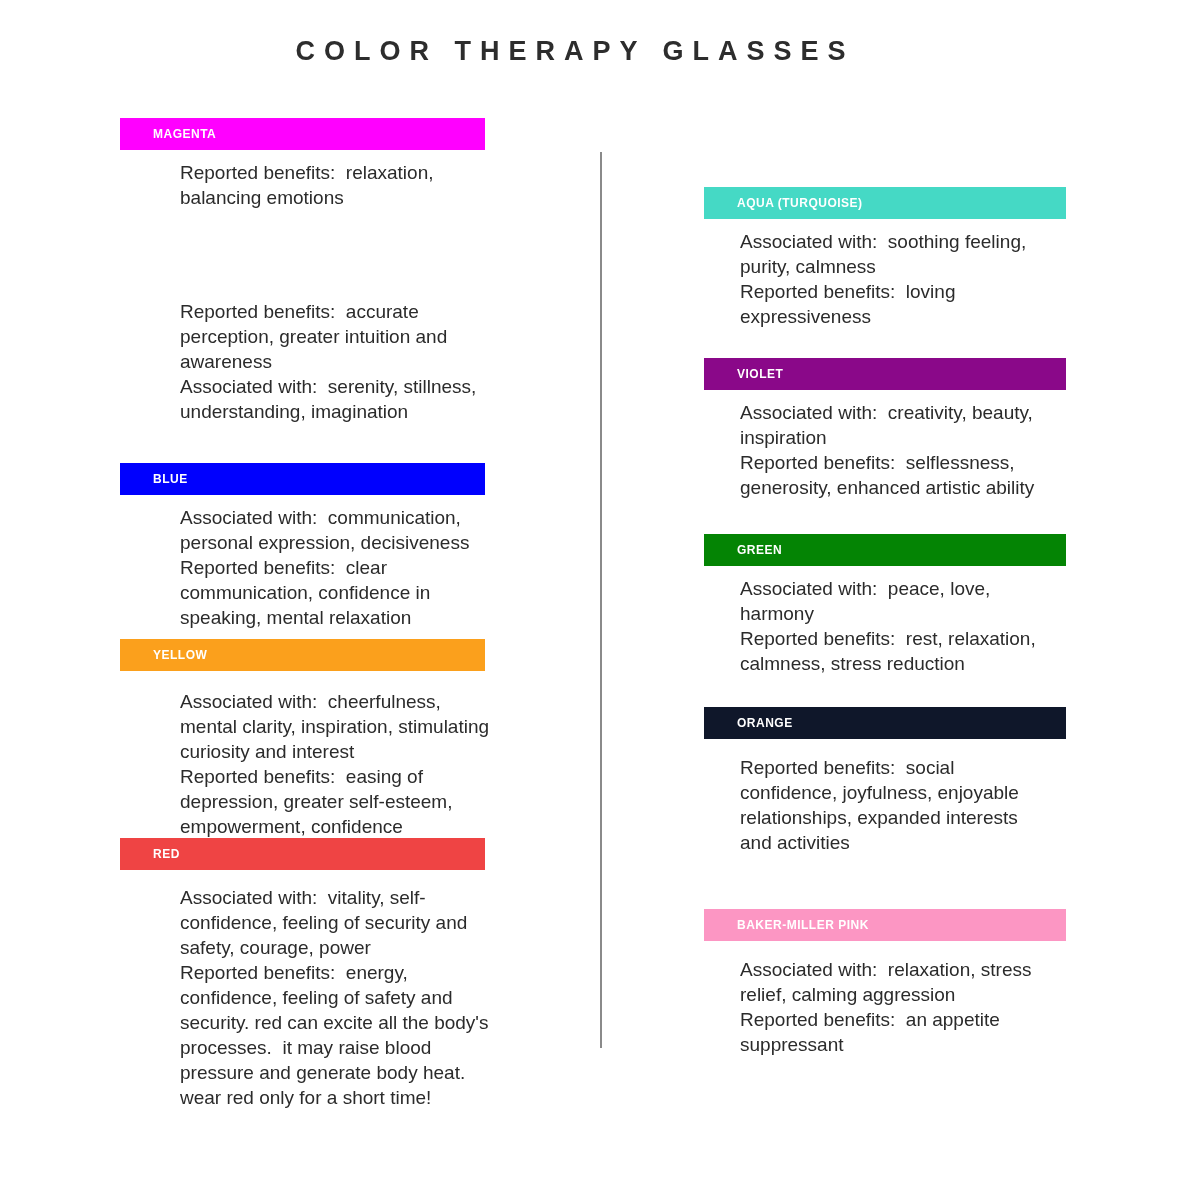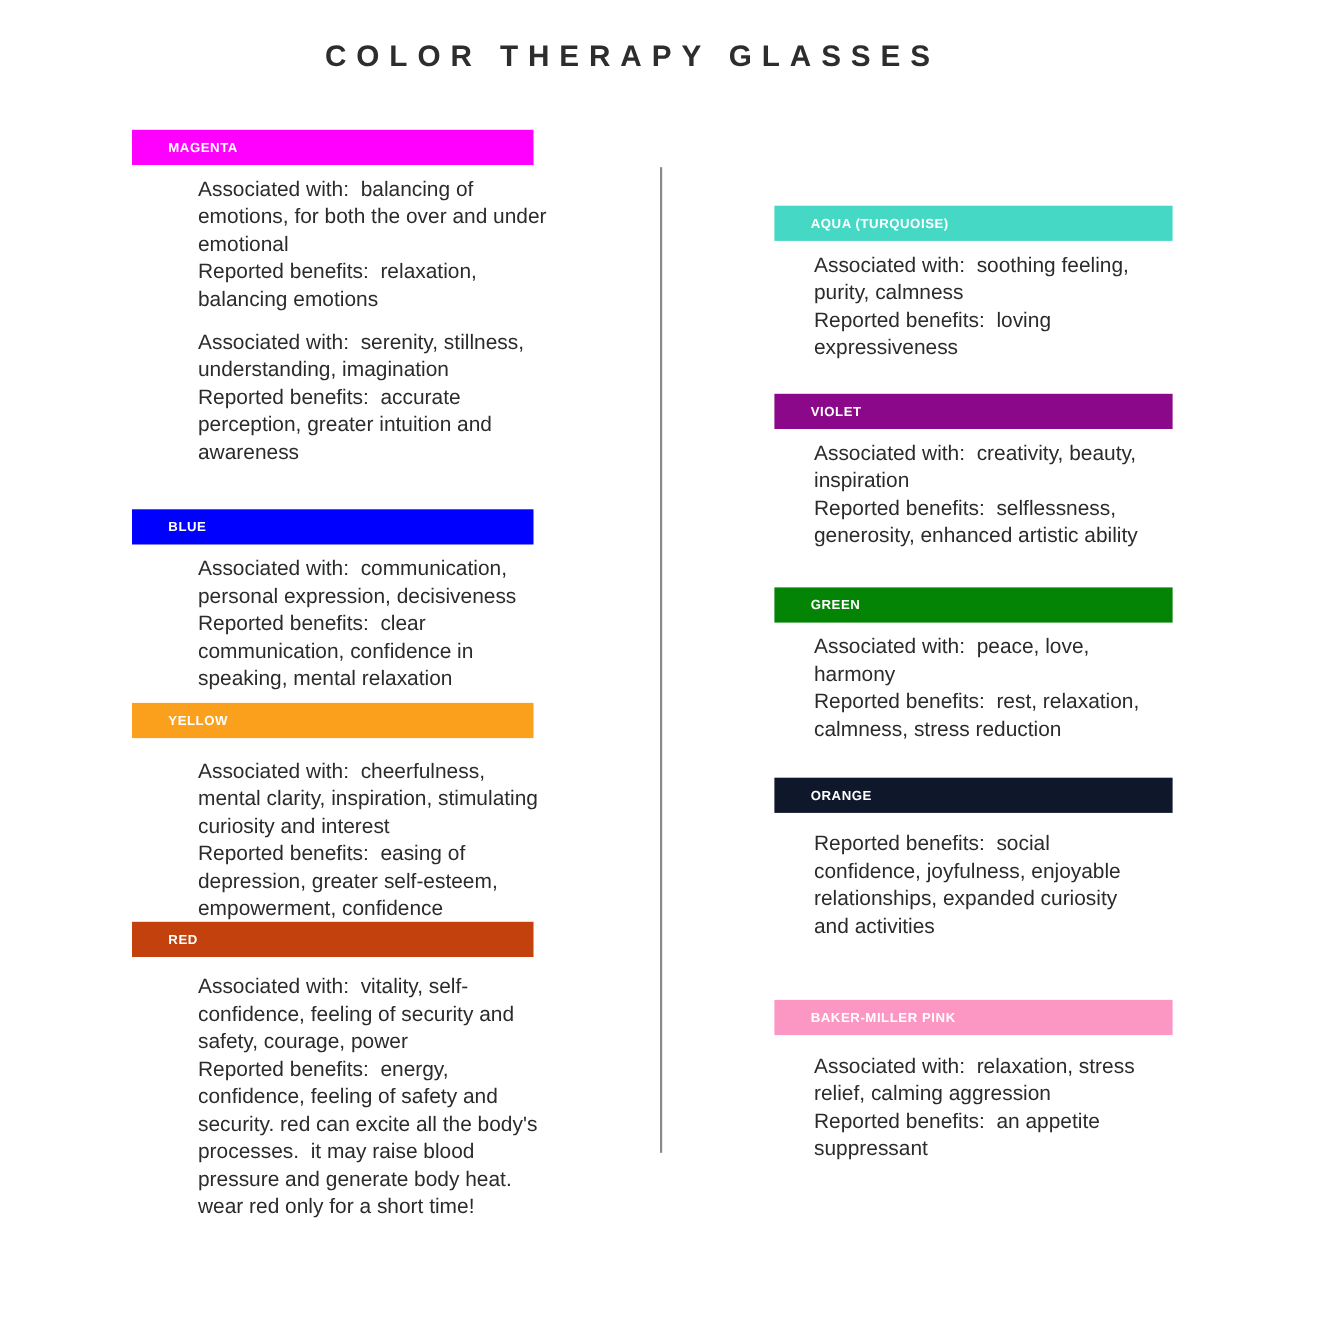--- a/index.html
+++ b/index.html
@@ -85,50 +85,49 @@
 
 <div class="page">
 
   <div class="title">COLOR THERAPY GLASSES</div>
 
   <div class="divider"></div>
 
   <div class="section col-left" id="s-magenta">
     <div class="bar" style="background-color: rgb(255, 0, 255);">MAGENTA</div>
     <div class="body">
-      <p>Associated with:  balancing of emotions, for both the over and under emotional</p>
       <p>Reported benefits:  relaxation, balancing emotions</p>
     </div>
   </div>
 
   <div class="section col-left" id="s-indigo">
     <div class="body">
+      <p>Reported benefits:  accurate perception, greater intuition and awareness</p>
       <p>Associated with:  serenity, stillness, understanding, imagination</p>
-      <p>Reported benefits:  accurate perception, greater intuition and awareness</p>
     </div>
   </div>
 
   <div class="section col-left" id="s-blue">
     <div class="bar" style="background-color: rgb(0, 0, 254);">BLUE</div>
     <div class="body">
       <p>Associated with:  communication, personal expression, decisiveness</p>
       <p>Reported benefits:  clear communication, confidence in speaking, mental relaxation</p>
     </div>
   </div>
 
   <div class="section col-left" id="s-yellow">
     <div class="bar" style="background-color: rgb(251, 160, 28);">YELLOW</div>
     <div class="body">
       <p>Associated with:  cheerfulness, mental clarity, inspiration, stimulating curiosity and interest</p>
       <p>Reported benefits:  easing of depression, greater self-esteem, empowerment, confidence</p>
     </div>
   </div>
 
   <div class="section col-left" id="s-red">
-    <div class="bar" style="background-color: #c2410c;">RED</div>
+    <div class="bar" style="background-color: #ef4444;">RED</div>
     <div class="body">
       <p>Associated with:  vitality, self-confidence, feeling of security and safety, courage, power</p>
       <p>Reported benefits:  energy, confidence, feeling of safety and security. red can excite all the body's processes.  it may raise blood pressure and generate body heat. wear red only for a short time!</p>
     </div>
   </div>
 
   <div class="section col-right" id="s-aqua">
     <div class="bar" style="background-color: rgb(69, 217, 197);">AQUA (TURQUOISE)</div>
     <div class="body">
       <p>Associated with:  soothing feeling, purity, calmness</p>
@@ -148,21 +147,21 @@
     <div class="bar" style="background-color: rgb(4, 132, 4);">GREEN</div>
     <div class="body">
       <p>Associated with:  peace, love, harmony</p>
       <p>Reported benefits:  rest, relaxation, calmness, stress reduction</p>
     </div>
   </div>
 
   <div class="section col-right" id="s-orange">
     <div class="bar" style="background-color: #0f172a;">ORANGE</div>
     <div class="body">
-      <p>Reported benefits:  social confidence, joyfulness, enjoyable relationships, expanded curiosity and activities</p>
+      <p>Reported benefits:  social confidence, joyfulness, enjoyable relationships, expanded interests and activities</p>
     </div>
   </div>
 
   <div class="section col-right" id="s-pink">
     <div class="bar" style="background-color: rgb(252, 150, 195);">BAKER-MILLER PINK</div>
     <div class="body">
       <p>Associated with:  relaxation, stress relief, calming aggression</p>
       <p>Reported benefits:  an appetite suppressant</p>
     </div>
   </div>

